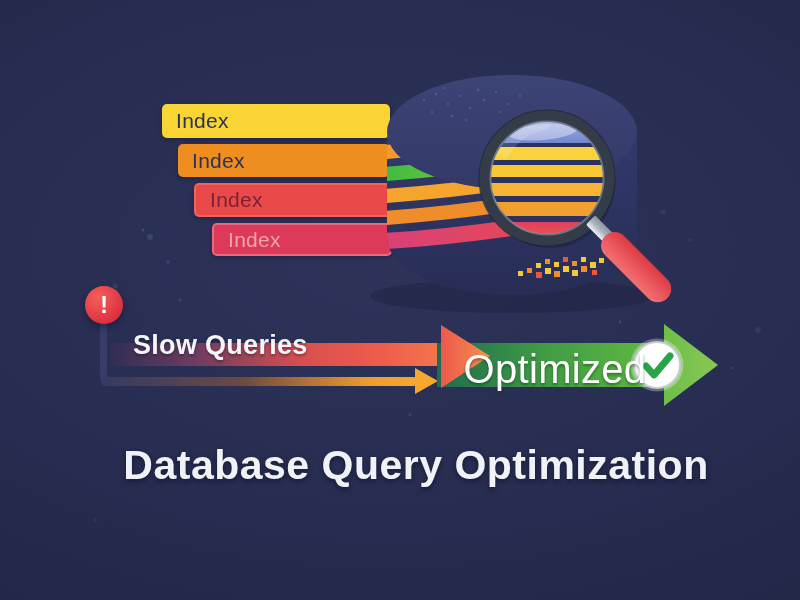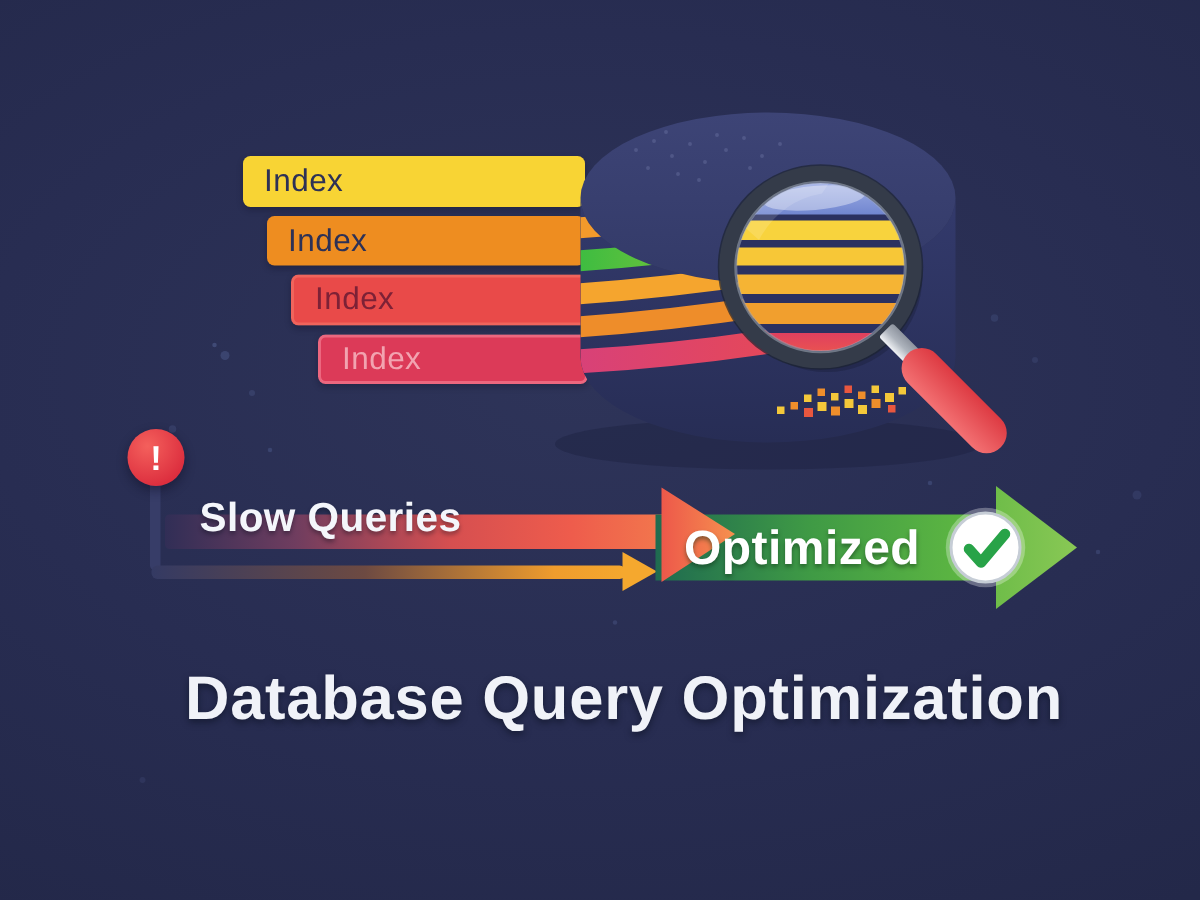--- a/index.html
+++ b/index.html
@@ -25,22 +25,22 @@
     color:#fff;font-weight:700;font-size:23px;line-height:1;
     box-shadow:0 3px 7px rgba(10,12,30,.45);
   }
   .slow-label{
     position:absolute;left:133px;top:289px;height:32px;line-height:32px;
     font-size:27px;font-weight:700;color:#f4f6fb;letter-spacing:.3px;
     text-shadow:0 2px 3px rgba(10,14,30,.4);
     margin-top:40px;
   }
   .optimized-label{
-    position:absolute;left:456px;top:347px;width:198px;
-    font-size:32px;font-weight:700;color:#ffffff;letter-spacing:.3px;
+    position:absolute;left:456px;top:347px;width:198px;text-align:center;
+    font-size:40px;font-weight:400;color:#ffffff;letter-spacing:.3px;
     text-shadow:0 2px 3px rgba(15,50,20,.5);
   }
   .title{
     position:absolute;left:16px;top:442px;width:100%;text-align:center;
     font-size:41px;font-weight:700;color:#f0f2f8;letter-spacing:.5px;
     text-shadow:0 2px 5px rgba(8,12,28,.55);
   }
 </style>
 </head>
 <body>

